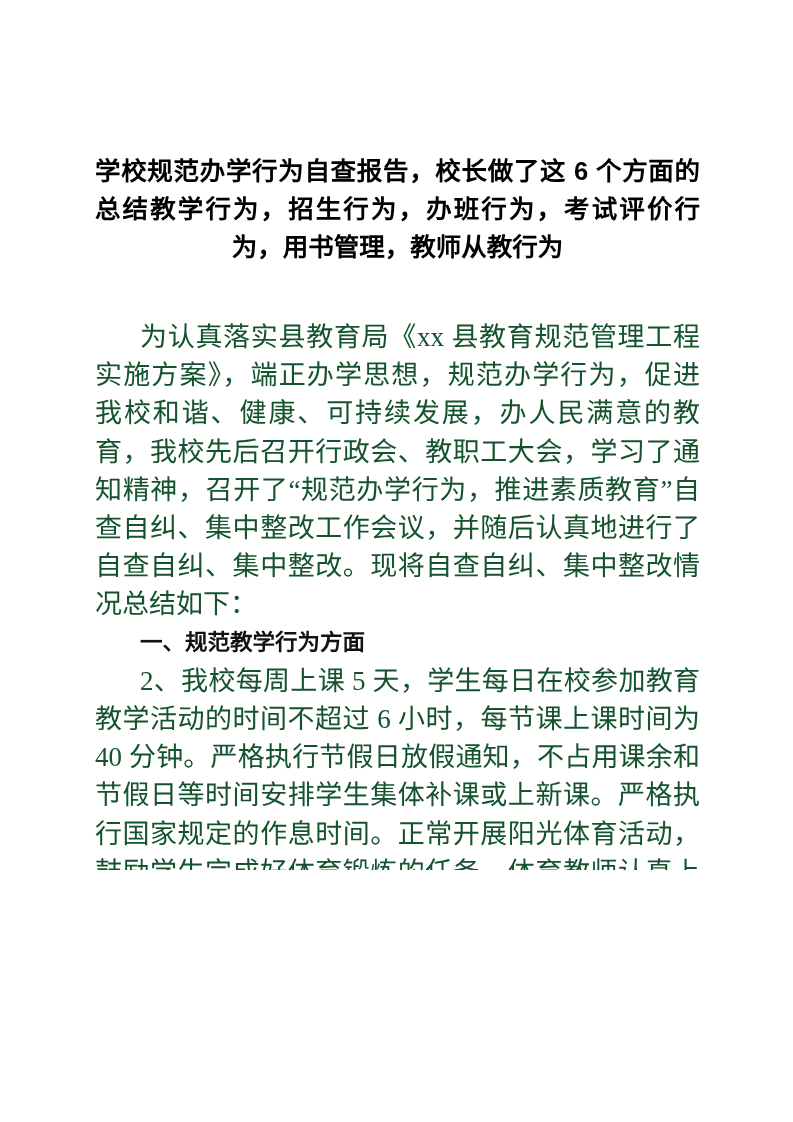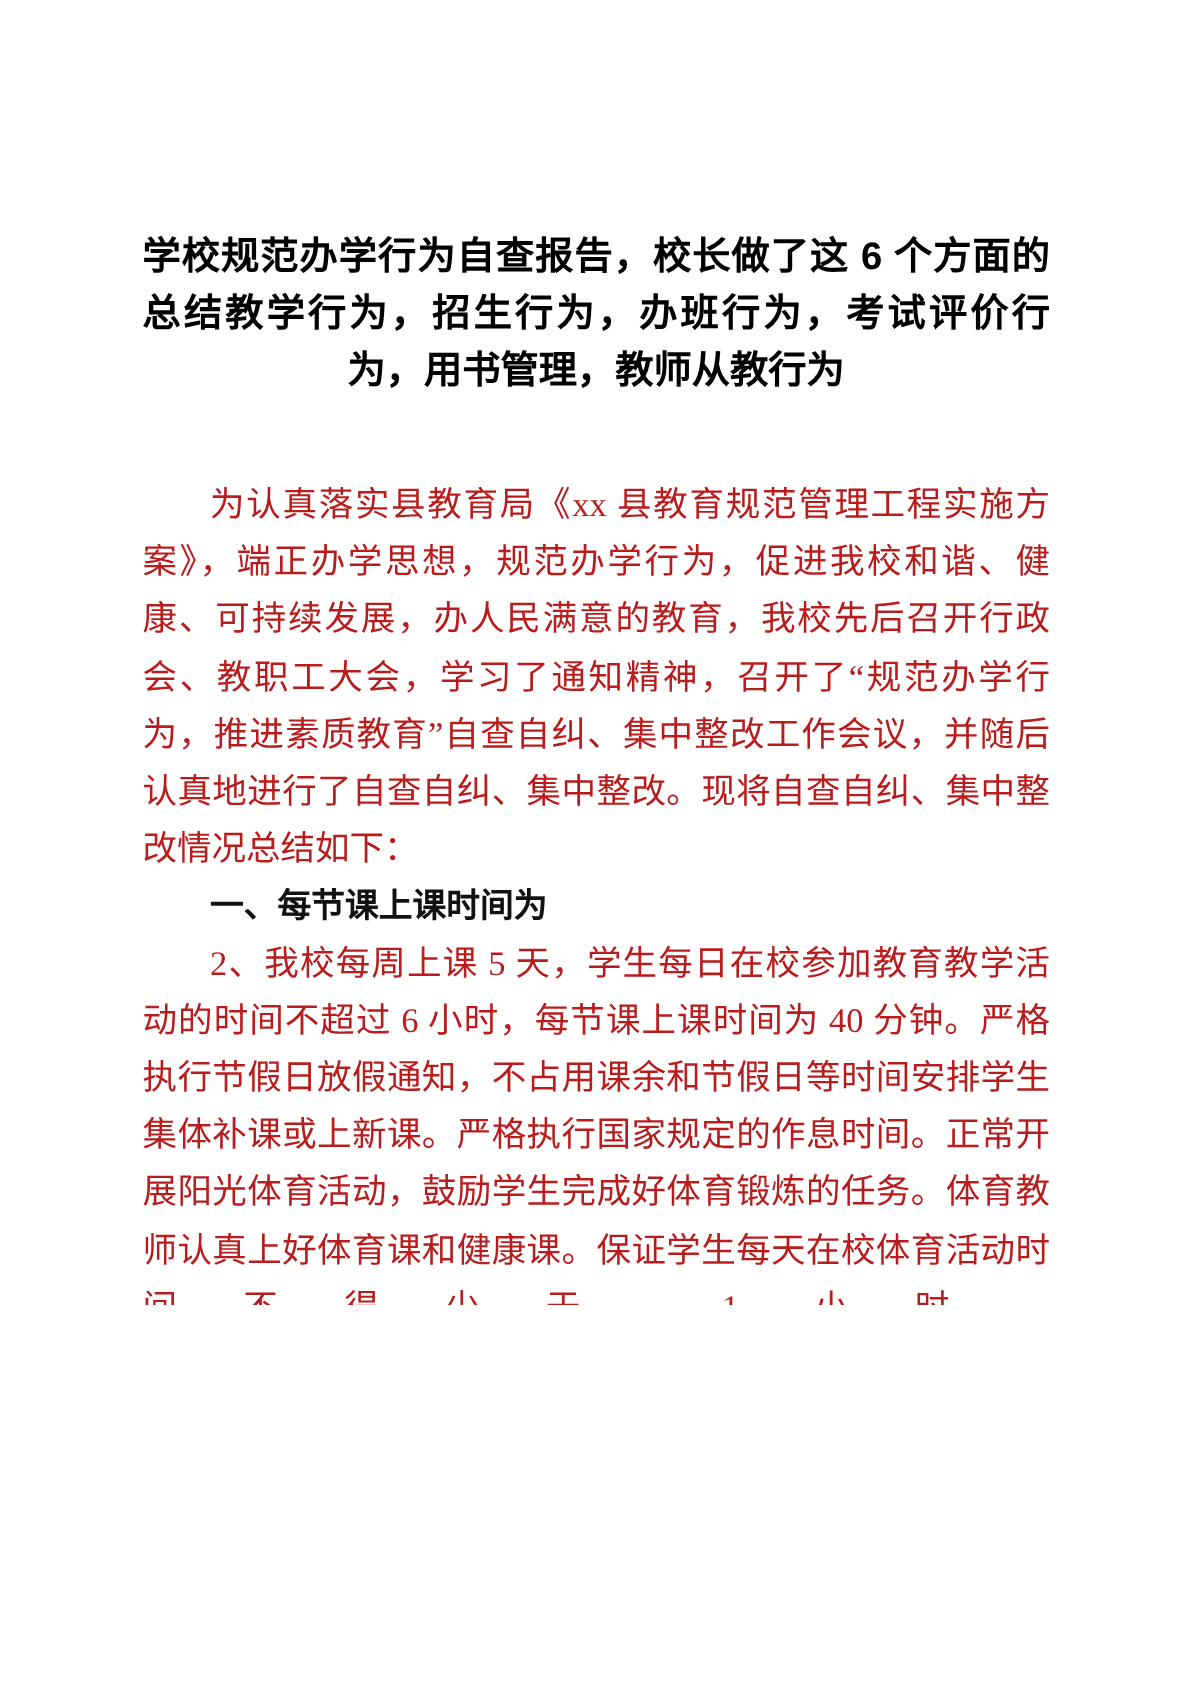--- a/index.html
+++ b/index.html
@@ -40,23 +40,23 @@
     text-align-last: center;
     letter-spacing: 0px;
     word-break: break-all;
   }
 
   
   .body-block {
     margin: 0;
     padding: 0;
     font-family: "Liberation Serif", "DejaVu Serif", serif;
-    font-size: 23px;
+    font-size: 27px;
     line-height: 38.2px;
-    color: #b91c1c;
+    color: #14532d;
     text-align: justify;
     text-justify: inter-ideograph;
     text-align-last: left;
     word-break: break-all;
     text-indent: 45px;
   }
 
   .body-block.spaced-top {
     margin-top: 52px;
   }
@@ -82,19 +82,19 @@
 </head>
 <body>
 
 <div class="page">
   <div class="content">
 
     <h1 class="doc-title">学校规范办学行为自查报告，校长做了这 6 个方面的总结教学行为，招生行为，办班行为，考试评价行为，用书管理，教师从教行为</h1>
 
     <p class="body-block spaced-top">为认真落实县教育局《xx 县教育规范管理工程实施方案》，端正办学思想，规范办学行为，促进我校和谐、健康、可持续发展，办人民满意的教育，我校先后召开行政会、教职工大会，学习了通知精神，召开了“规范办学行为，推进素质教育”自查自纠、集中整改工作会议，并随后认真地进行了自查自纠、集中整改。现将自查自纠、集中整改情况总结如下：</p>
 
-    <p class="section-heading">一、每节课上课时间为</p>
+    <p class="section-heading">一、规范教学行为方面</p>
 
 
     <p class="body-block full-justify">2、我校每周上课 5 天，学生每日在校参加教育教学活动的时间不超过 6 小时，每节课上课时间为 40 分钟。严格执行节假日放假通知，不占用课余和节假日等时间安排学生集体补课或上新课。严格执行国家规定的作息时间。正常开展阳光体育活动，鼓励学生完成好体育锻炼的任务。体育教师认真上好体育课和健康课。保证学生每天在校体育活动时间不得少于 1 小时。</p>
 
   </div>
 </div>
 
 </body></html>

